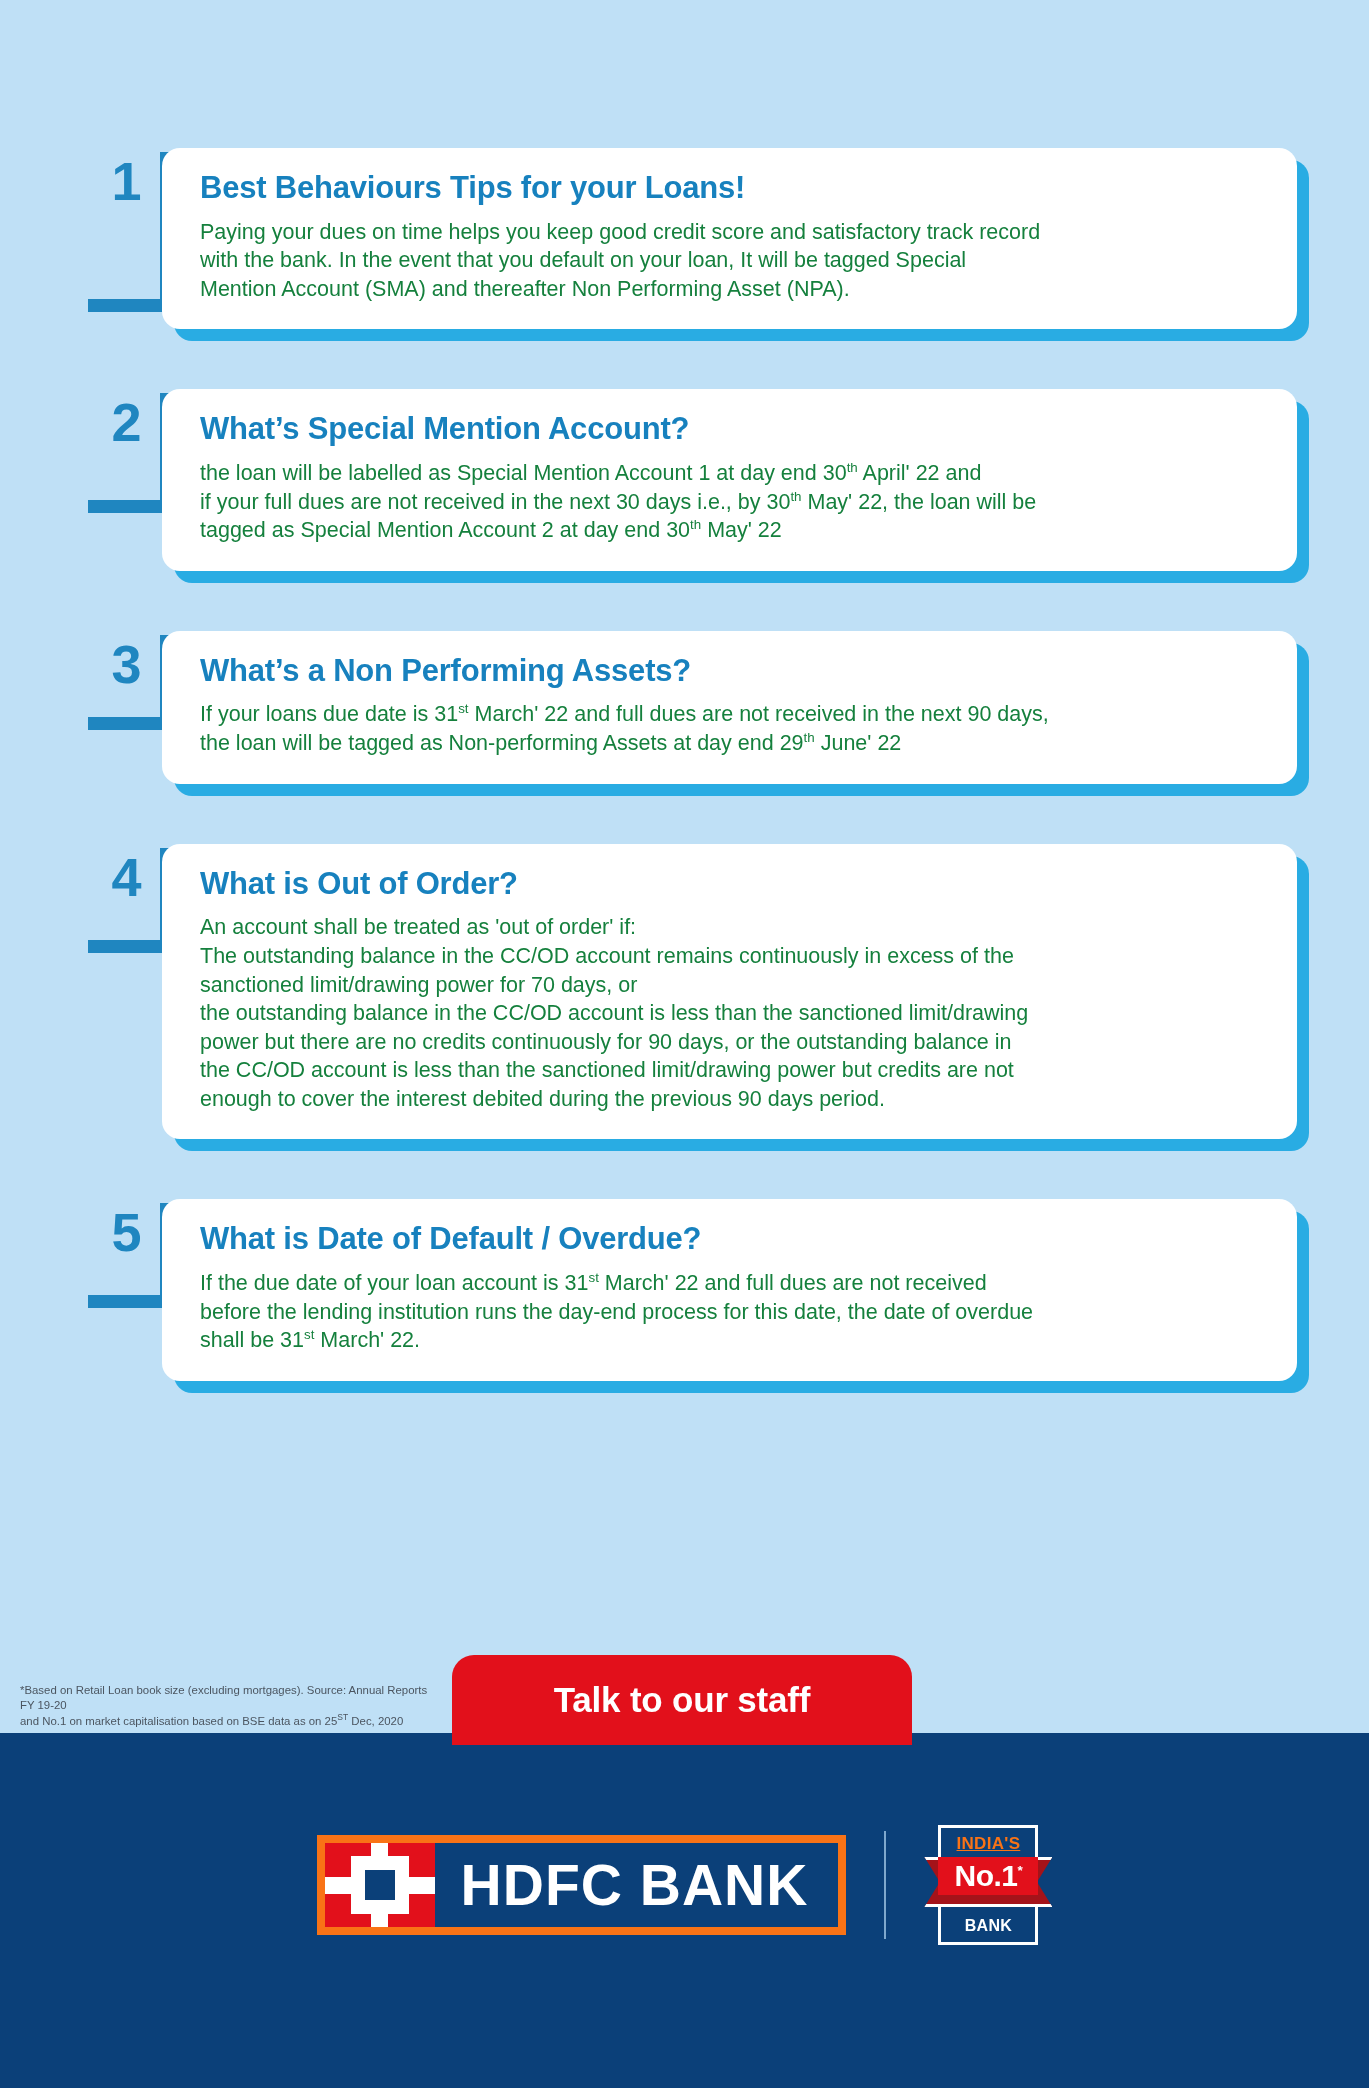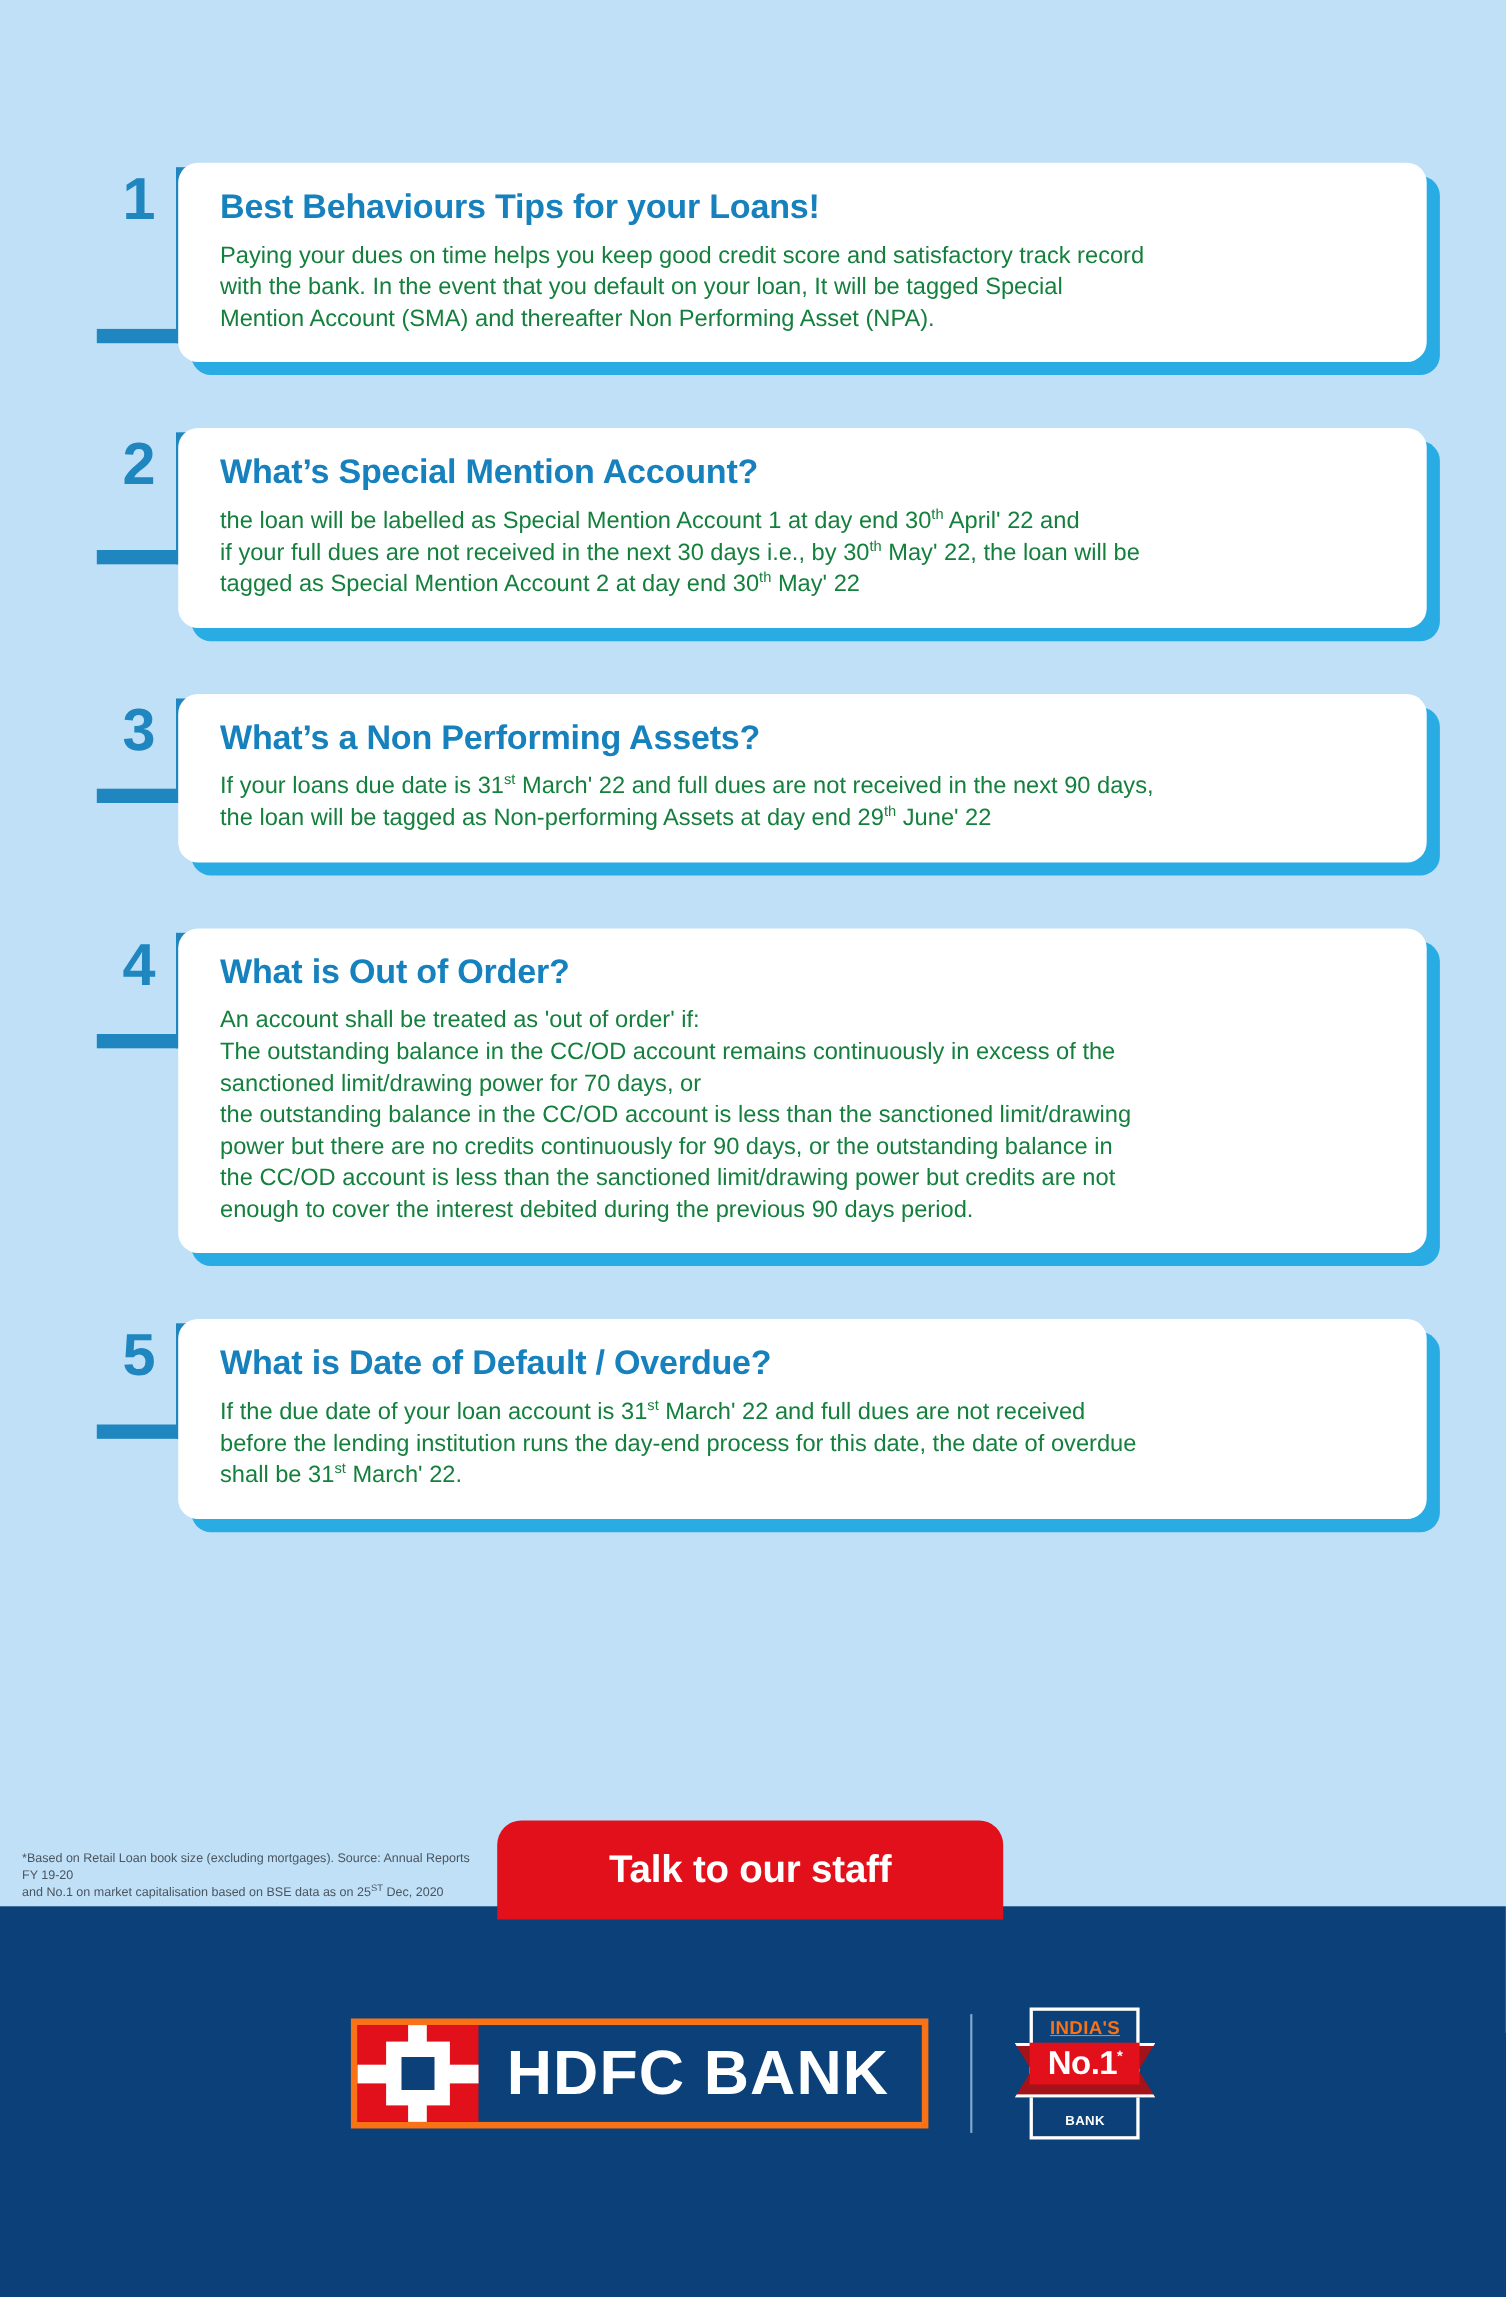--- a/index.html
+++ b/index.html
@@ -164,21 +164,21 @@
     display: flex;
     align-items: center;
     justify-content: center;
     gap: 0;
   }
 
   
   .logo-box {
     display: flex;
     align-items: stretch;
-    border: 6px solid #f97316;
+    border: 8px solid #f97316;
     height: 100px;
     box-sizing: border-box;
     background: #0b4079;
   }
   .logo-mark {
     position: relative;
     width: 110px;
     background: #e2101b;
     flex: none;
   }
@@ -266,21 +266,21 @@
   .badge .badge-top {
     color: #f97316;
     font-size: 17px;
     font-weight: bold;
     letter-spacing: 0.3px;
     line-height: 1;
     text-decoration: underline;
   }
   .badge .badge-bottom {
     color: #ffffff;
-    font-size: 12px;
+    font-size: 16px;
     font-weight: bold;
     letter-spacing: 0.3px;
     line-height: 1;
   }
   .badge .ribbon {
     position: absolute;
     left: 0;
     top: 32px;
     width: 128px;
     height: 50px;

